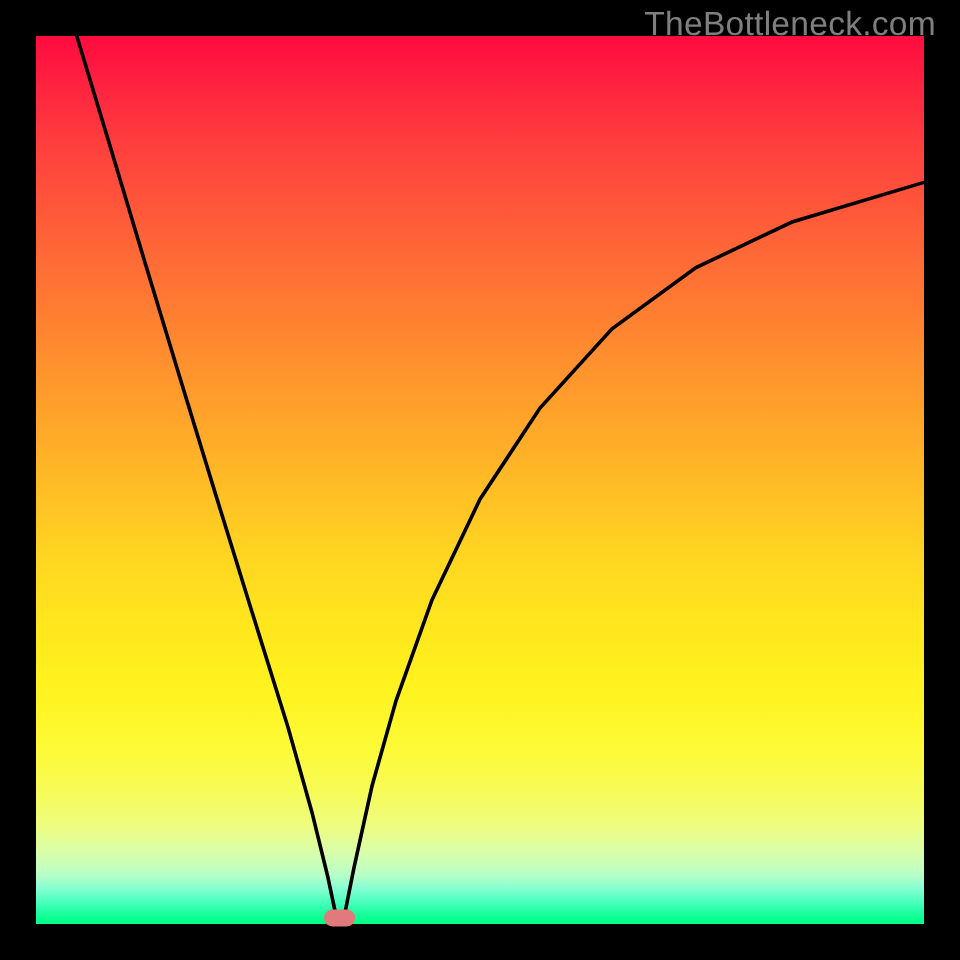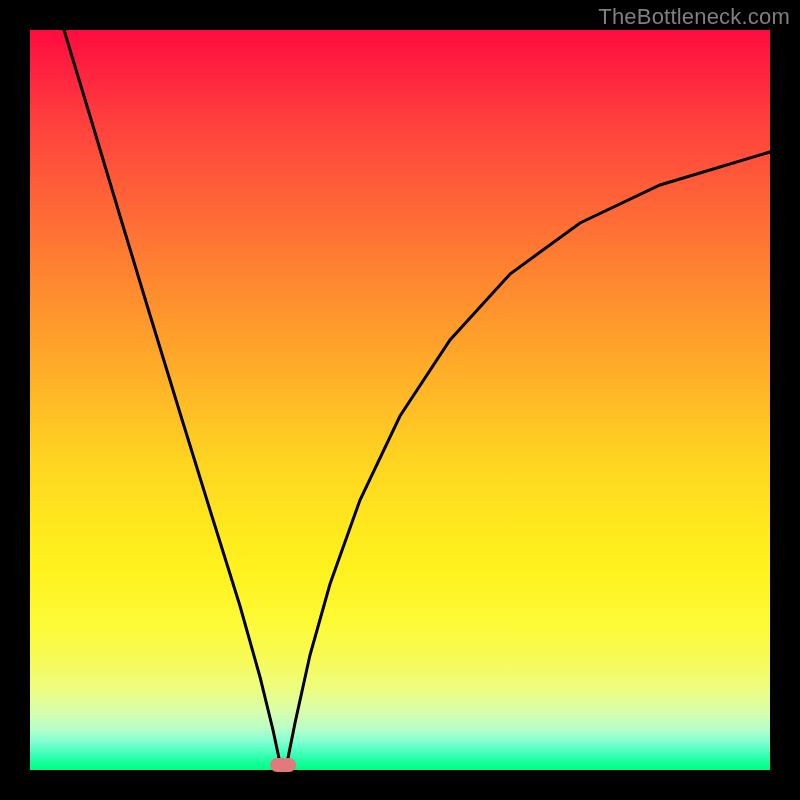--- a/index.html
+++ b/index.html
@@ -43,23 +43,23 @@
       #b6ffc8 94.5%,
       #86ffd2 96%,
       #4bffbd 97.5%,
       #14ff9a 99%,
       #00ff82 100%
     );
   }
   .watermark {
     position: absolute;
     top: 4px;
-    right: 10px;
+    right: 20px;
     color: #7f7f7f;
-    font-size: 22px;
+    font-size: 28px;
     font-weight: 500;
     letter-spacing: 0.2px;
   }
   .marker {
     position: absolute;
     width: 26px;
     height: 14px;
     border-radius: 7px;
     background: #e17a7d;
     transform: translate(-50%, -50%);

